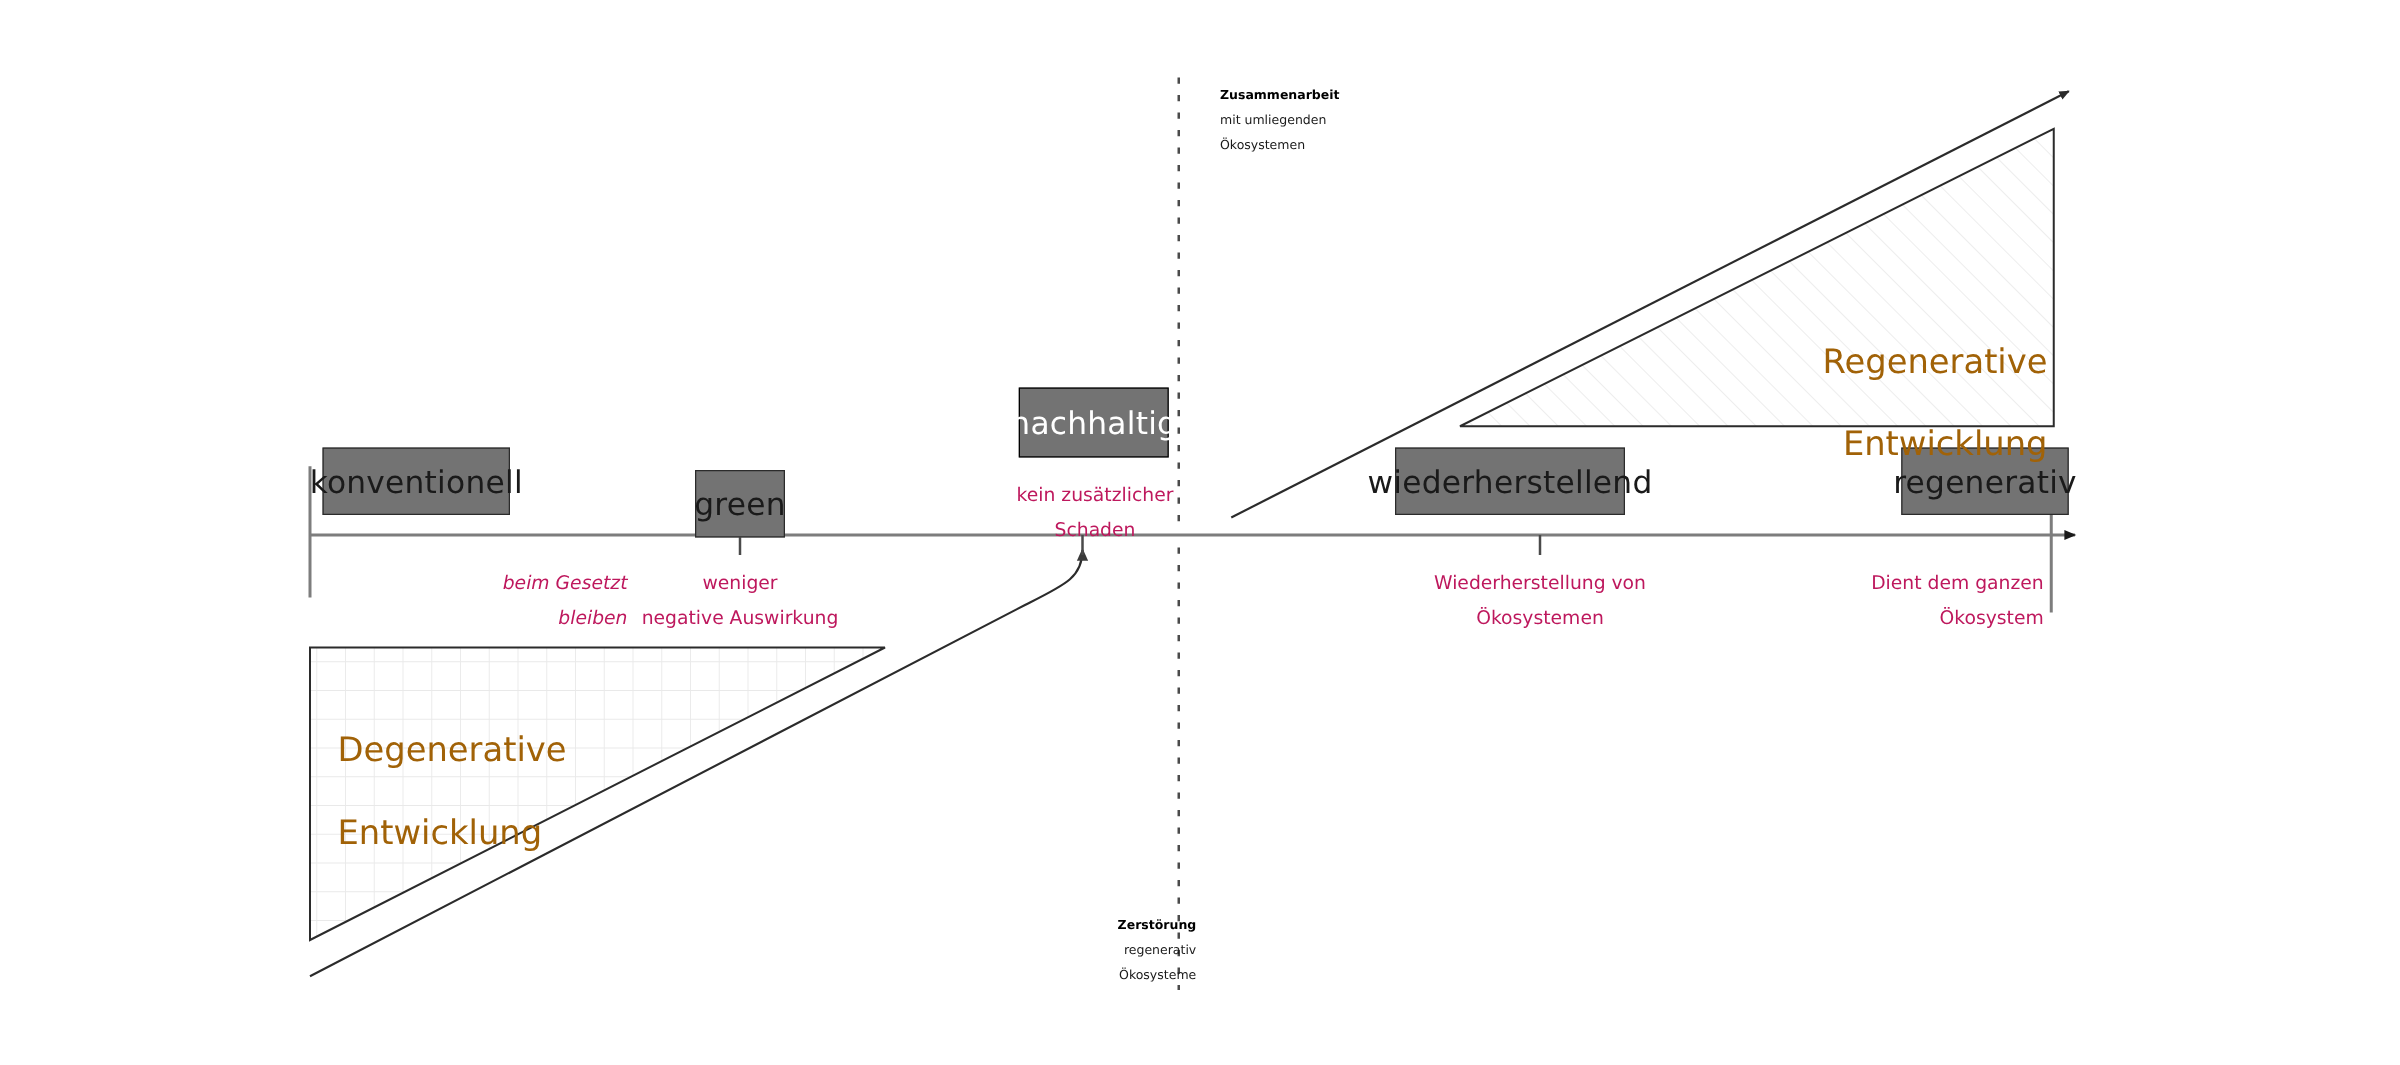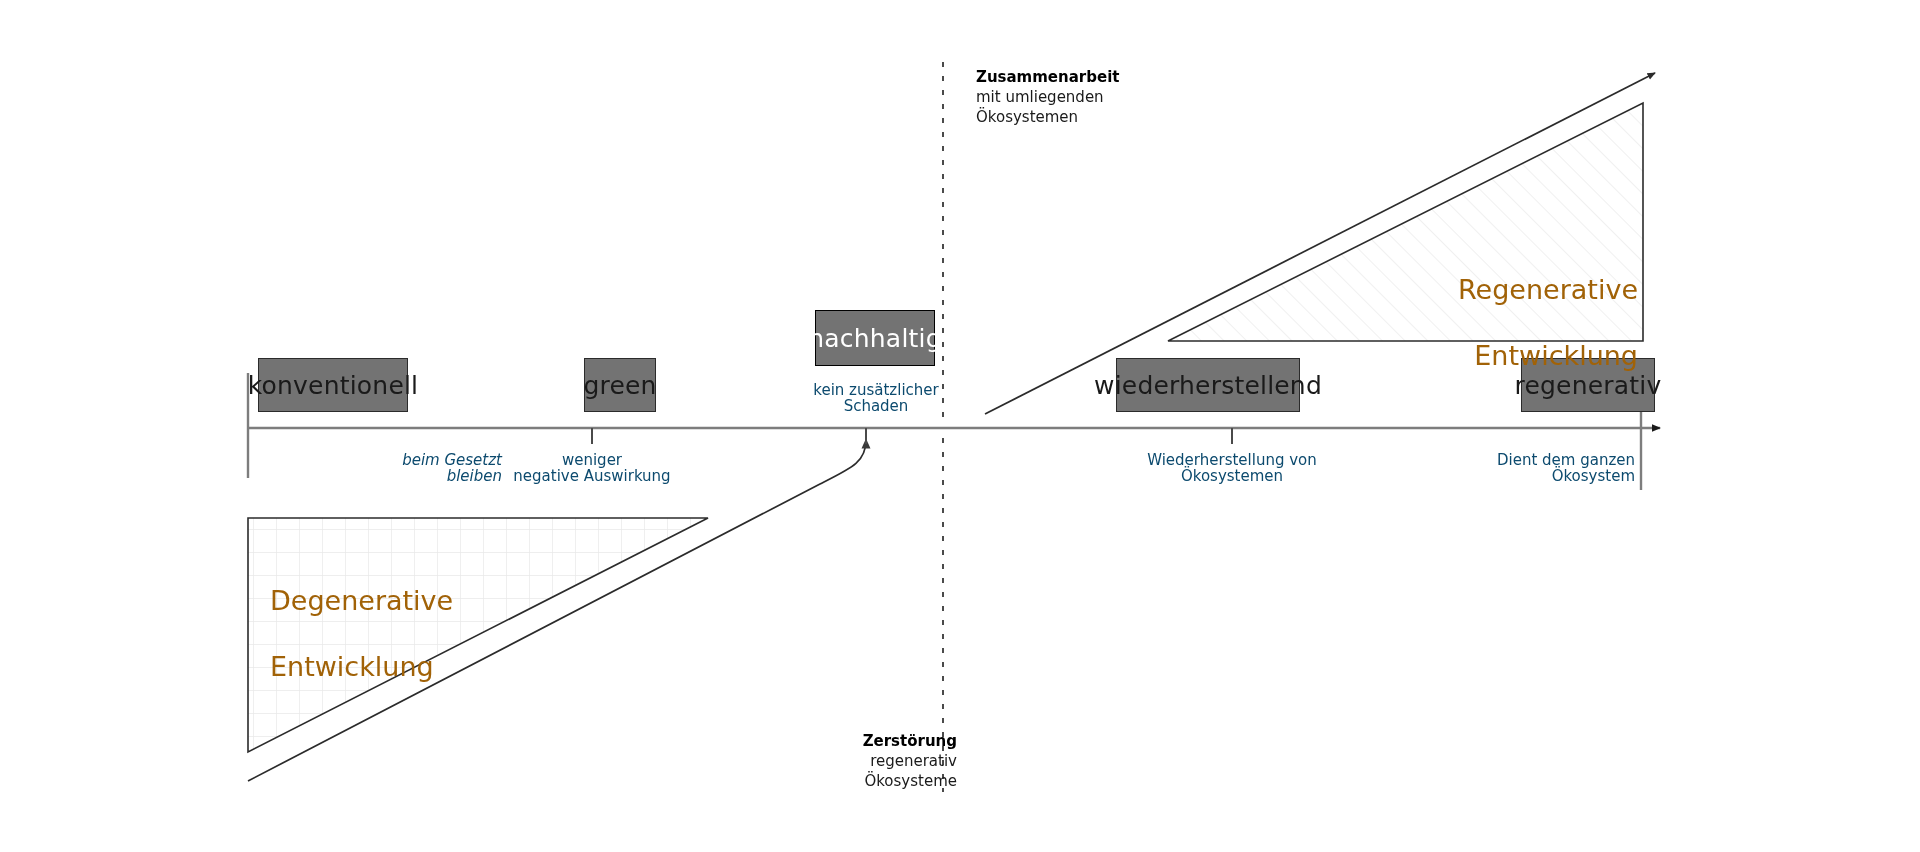--- a/index.html
+++ b/index.html
@@ -41,31 +41,31 @@
     white-space: nowrap;
   }
   .node-box.dark {
     background: #737373;
     color: #ffffff;
     border-color: #000000;
   }
   .axis-caption {
     position: absolute;
     font-size: 15px;
-    line-height: 16px;
-    color: #0c4a6e;
+    line-height: 28px;
+    color: #be185d;
     white-space: pre-line;
   }
   .axis-caption.center { text-align: center; }
   .axis-caption.left   { text-align: right; font-style: italic; }
   .axis-caption.right  { text-align: right; }
 
   .pole-label {
     position: absolute;
-    font-size: 15px;
+    font-size: 10px;
     line-height: 20px;
     color: #1a1a1a;
   }
   .pole-label .pole-title {
     display: block;
     font-weight: 700;
     color: #000000;
   }
   .pole-label .pole-sub { display: block; }
   .pole-label.right-align { text-align: right; }
@@ -133,21 +133,21 @@
     <g>
       <line x1="943" y1="62" x2="943" y2="420" stroke="#4a4a4a" stroke-width="2" stroke-dasharray="5 9"></line>
       <line x1="943" y1="438" x2="943" y2="792" stroke="#4a4a4a" stroke-width="2" stroke-dasharray="5 9"></line>
     </g>
   </svg>
 
   <div class="node-box" style="left:258px; top:358px; width:150px; height:54px;">
     <span>konventionell</span>
   </div>
 
-  <div class="node-box" style="left:556px; top:358px; width:72px; height:54px;margin-left:28px;">
+  <div class="node-box" style="left:556px; top:376px; width:72px; height:54px;">
     <span>green</span>
   </div>
 
   <div class="node-box dark" style="left:815px; top:310px; width:120px; height:56px;">
     <span>nachhaltig</span>
   </div>
 
   <div class="node-box" style="left:1116px; top:358px; width:184px; height:54px;">
     <span>wiederherstellend</span>
   </div>

